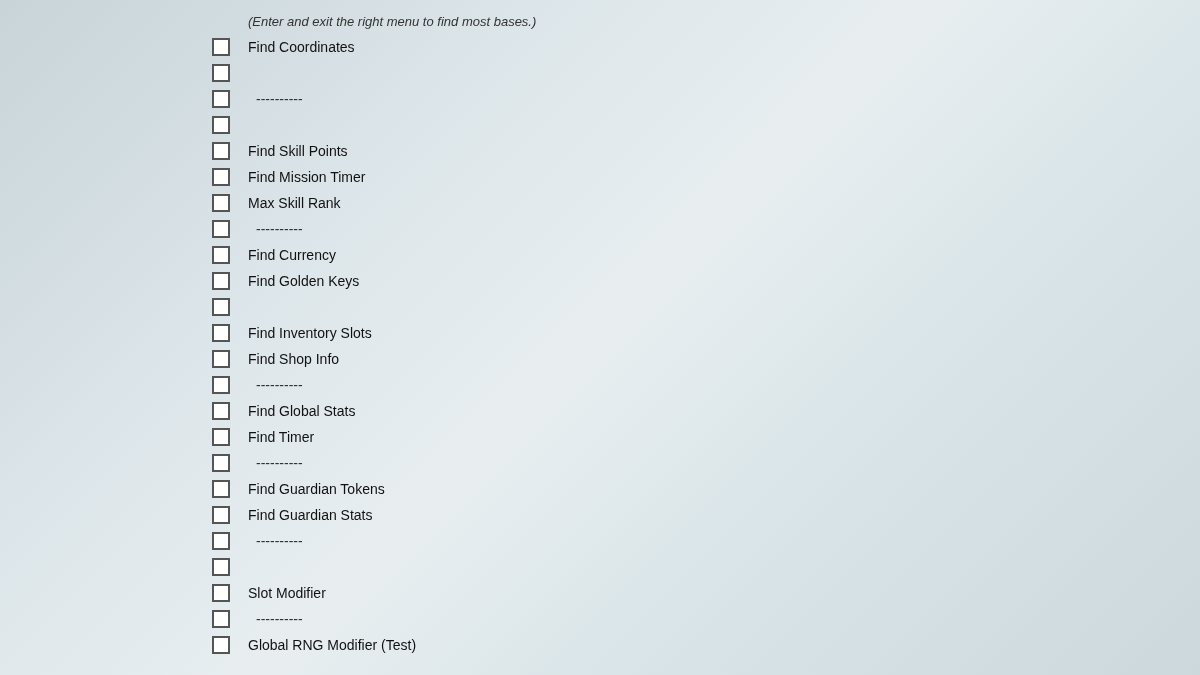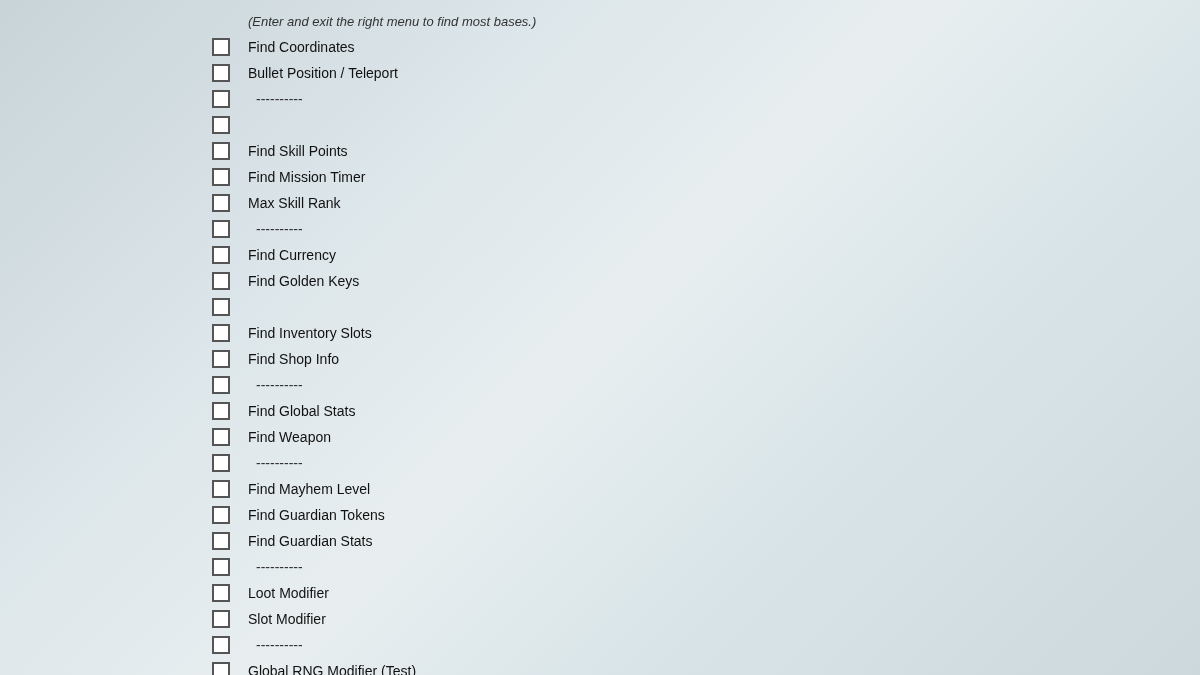--- a/index.html
+++ b/index.html
@@ -109,21 +109,20 @@
           <div class="checkbox"></div>
         </div>
         <div class="label-area">Find Coordinates</div>
         <div class="script-area">
           <span class="script-tag"></span></div>
       </div>
       <div class="row">
         <div class="checkbox-area">
           <div class="checkbox"></div>
         </div>
-        <div class="label-area">Bullet Position / Teleport</div>
         <div class="script-area">
           <span class="script-tag"></span></div>
       </div>
       <div class="separator-row">
         <div class="checkbox-area">
           <div class="checkbox"></div>
         </div>
         <div class="label-area">
           <span class="separator-label">----------</span>
         </div>
@@ -219,39 +218,31 @@
           <div class="checkbox"></div>
         </div>
         <div class="label-area">Find Global Stats</div>
         <div class="script-area">
           <span class="script-tag"></span></div>
       </div>
       <div class="row">
         <div class="checkbox-area">
           <div class="checkbox"></div>
         </div>
-        <div class="label-area">Find Weapon</div>
-        <div class="script-area">
-          <span class="script-tag"></span></div>
-      </div>
-      <div class="separator-row">
-        <div class="checkbox-area">
-          <div class="checkbox"></div>
-        </div>
-        <div class="label-area">
-          <span class="separator-label">----------</span>
-        </div>
-      </div>
-      <div class="row">
-        <div class="checkbox-area">
-          <div class="checkbox"></div>
-        </div>
-        <div class="label-area">Find Mayhem Level</div>
-        <div class="script-area">
-          <span class="script-tag"></span></div>
+        <div class="label-area">Find Timer</div>
+        <div class="script-area">
+          <span class="script-tag"></span></div>
+      </div>
+      <div class="separator-row">
+        <div class="checkbox-area">
+          <div class="checkbox"></div>
+        </div>
+        <div class="label-area">
+          <span class="separator-label">----------</span>
+        </div>
       </div>
       <div class="row">
         <div class="checkbox-area">
           <div class="checkbox"></div>
         </div>
         <div class="label-area">Find Guardian Tokens</div>
         <div class="script-area">
           <span class="script-tag"></span></div>
       </div>
       <div class="row">
@@ -267,21 +258,20 @@
           <div class="checkbox"></div>
         </div>
         <div class="label-area">
           <span class="separator-label">----------</span>
         </div>
       </div>
       <div class="row">
         <div class="checkbox-area">
           <div class="checkbox"></div>
         </div>
-        <div class="label-area">Loot Modifier</div>
         <div class="script-area">
           <span class="script-tag"></span></div>
       </div>
       <div class="row">
         <div class="checkbox-area">
           <div class="checkbox"></div>
         </div>
         <div class="label-area">Slot Modifier</div>
         <div class="script-area">
           <span class="script-tag"></span></div>

